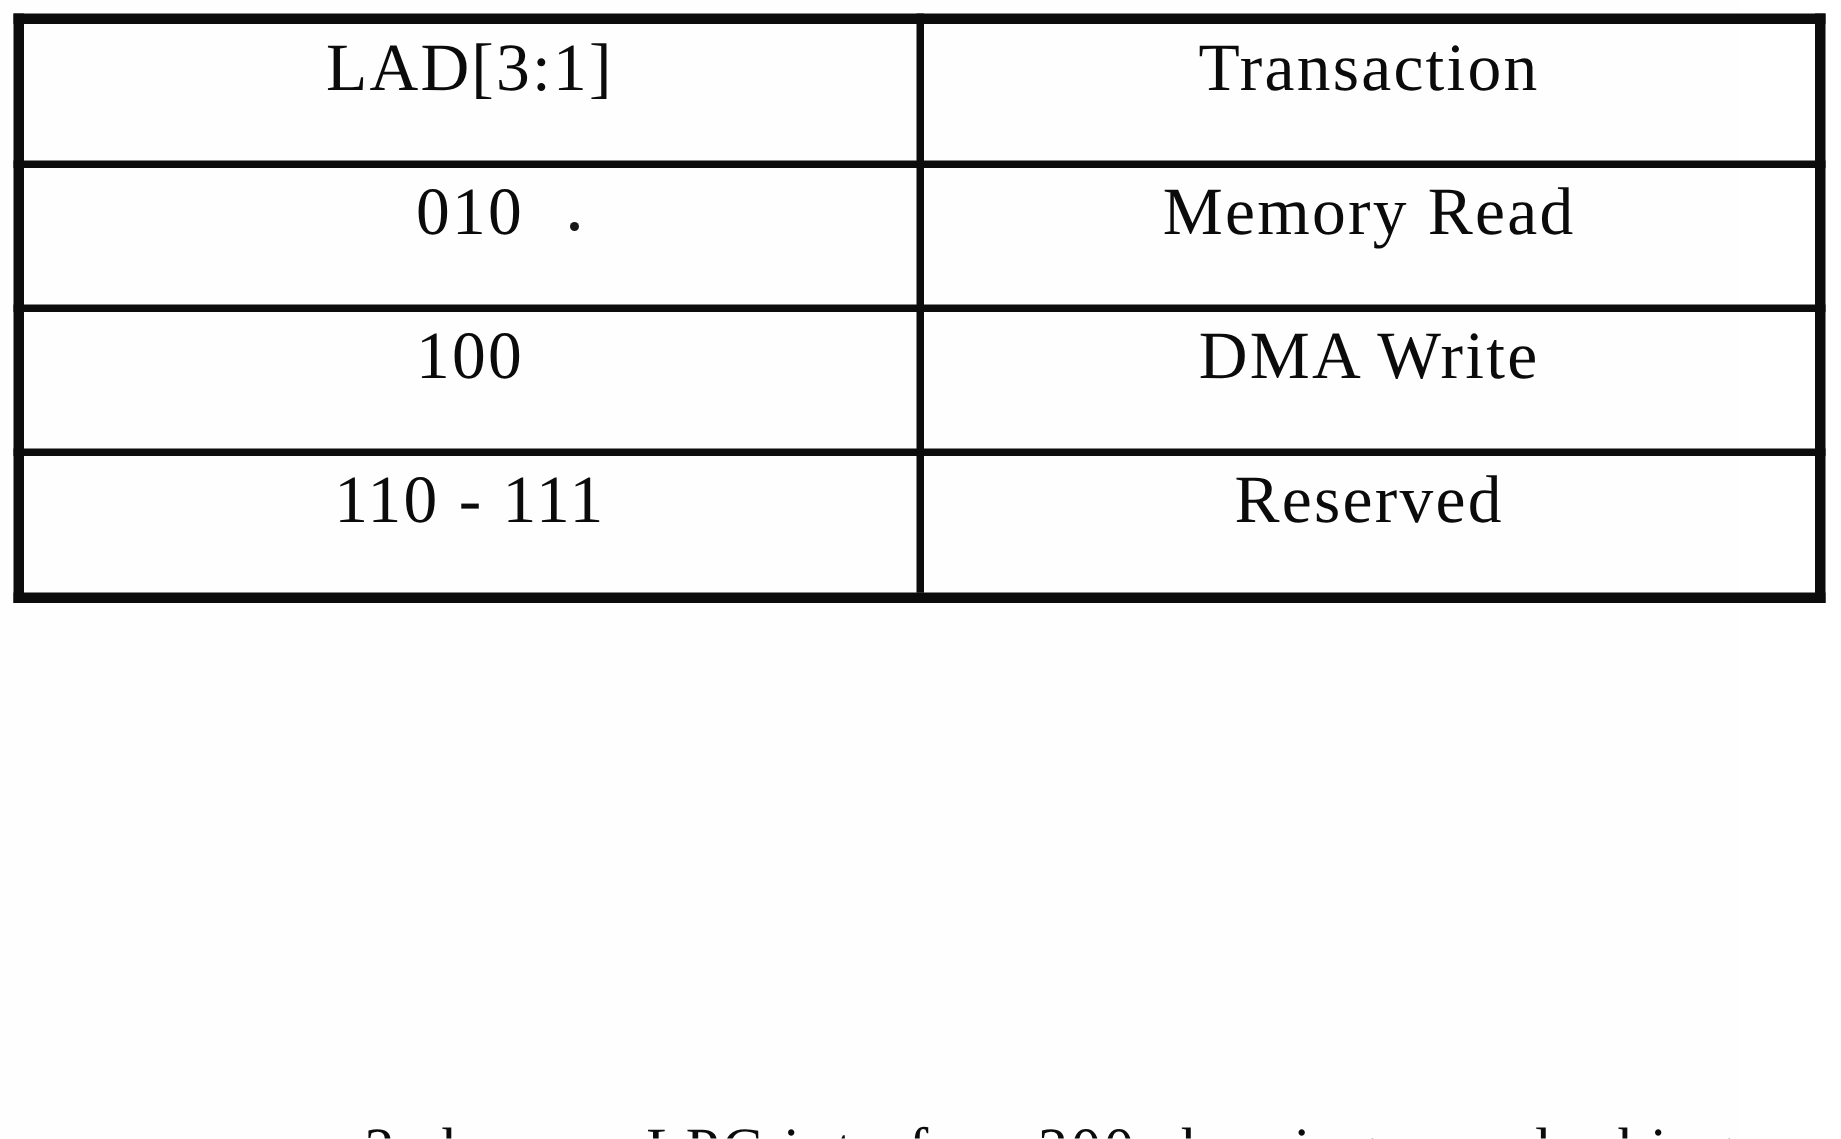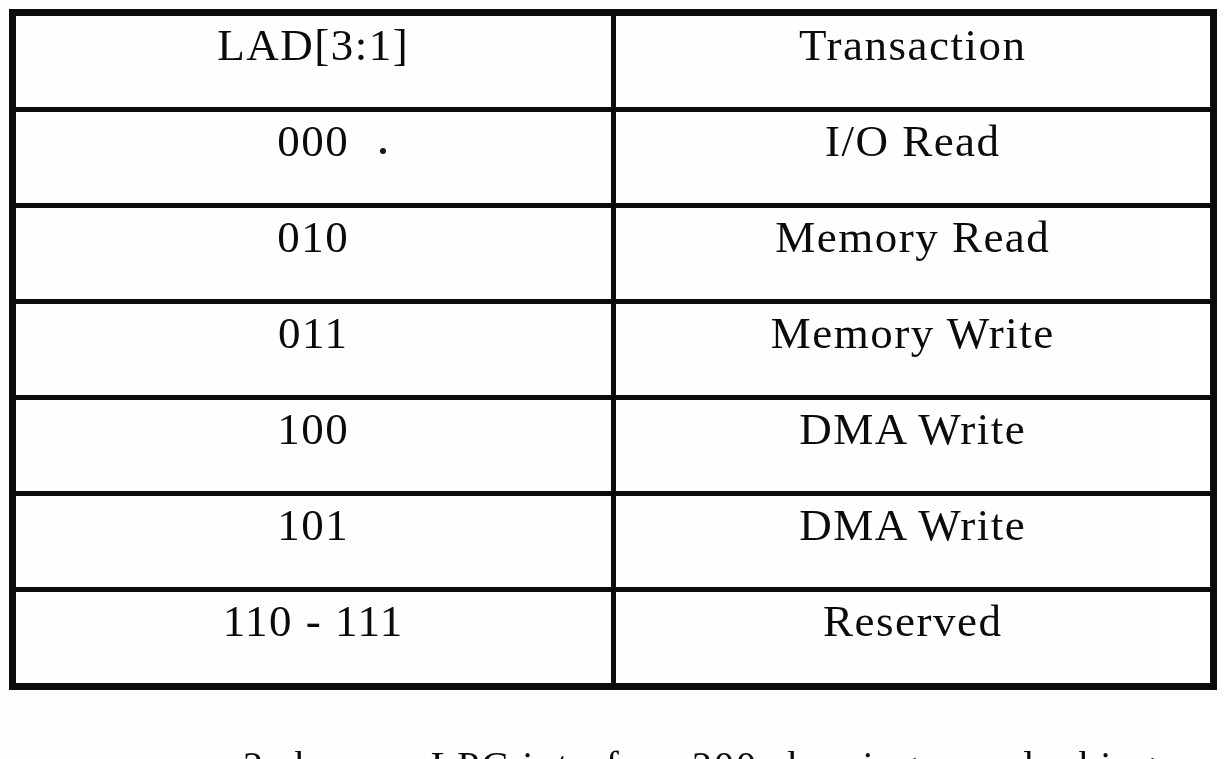--- a/index.html
+++ b/index.html
@@ -67,38 +67,26 @@
 
   <table class="scan-table">
     <thead>
       <tr>
         <th>LAD[3:1]</th>
         <th>Transaction</th>
       </tr>
     </thead>
     <tbody>
       <tr>
-        <td>000</td>
-        <td>I/O Read</td>
-      </tr>
-      <tr>
         <td>010</td>
         <td>Memory Read</td>
       </tr>
       <tr>
-        <td>011</td>
-        <td>Memory  Write</td>
-      </tr>
-      <tr>
         <td>100</td>
         <td>DMA Write</td>
-      </tr>
-      <tr>
-        <td>101</td>
-        <td>DMA  Write</td>
       </tr>
       <tr>
         <td>110 - 111</td>
         <td>Reserved</td>
       </tr>
     </tbody>
   </table>
 
   <div class="speck"></div>
 

